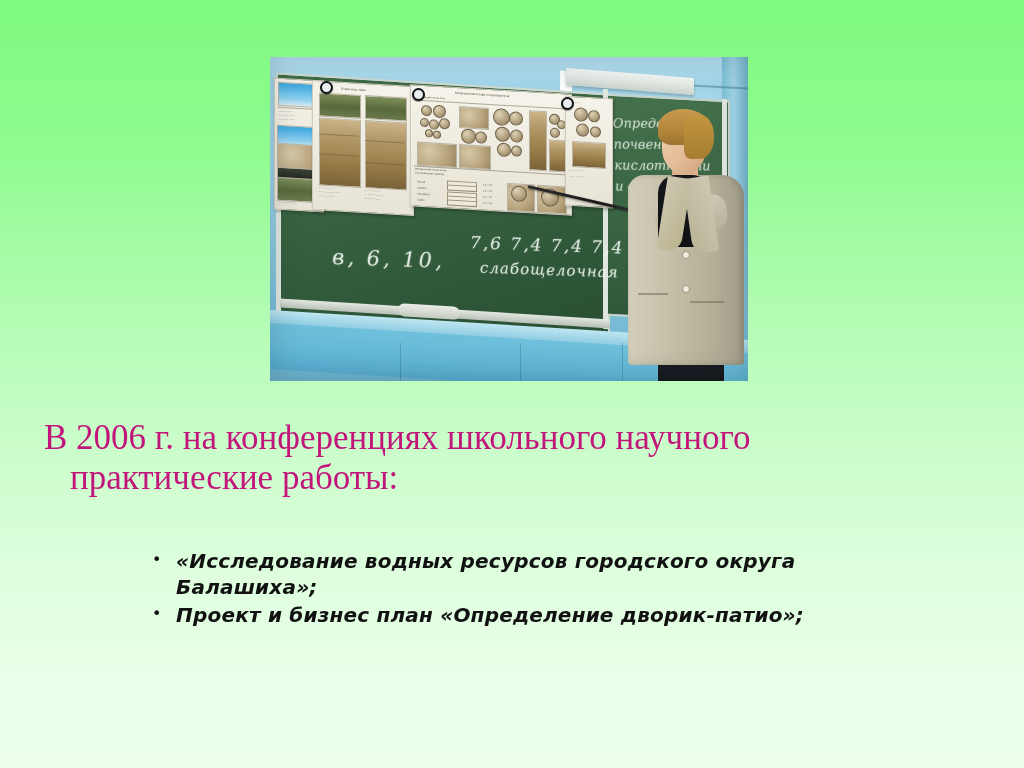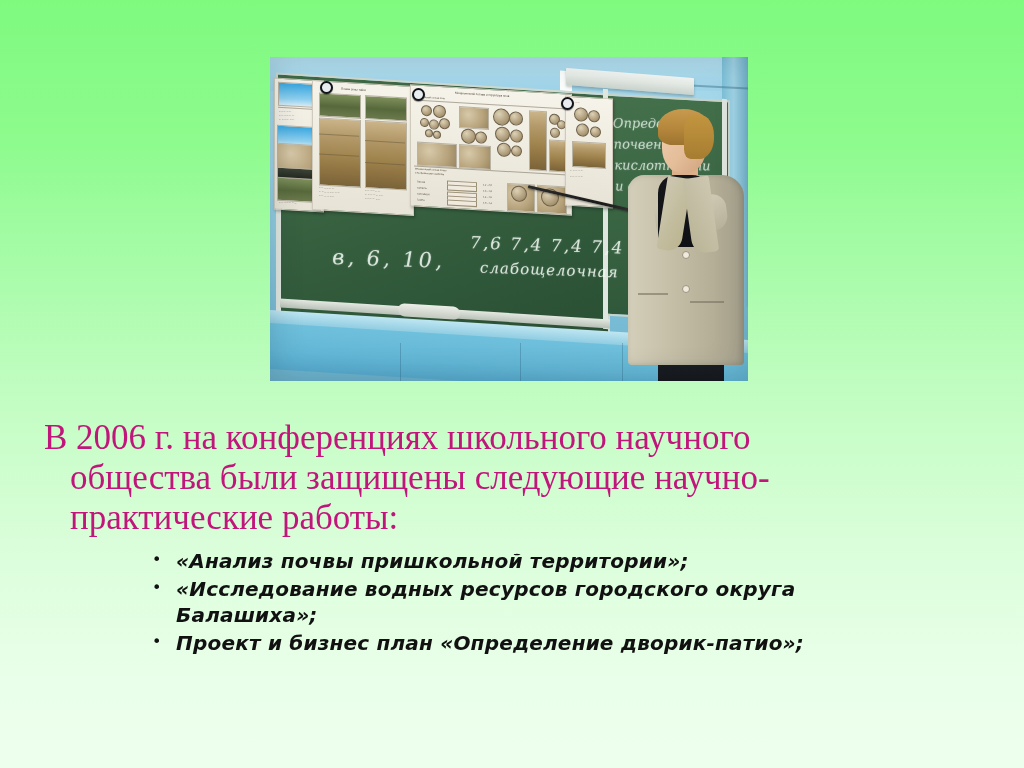--- a/index.html
+++ b/index.html
@@ -496,21 +496,19 @@
   <div class="ph head"></div>
   <div class="ph ear"></div>
   <div class="ph hair"></div>
   <div class="ph hair-2"></div>
 
   <div class="ph vignette"></div>
 </div>
 
 <div id="heading">
   <span>В 2006 г. на конференциях школьного научного</span>
-  <span class="ind">общества были защищены следующие научно-</span>
   <span class="ind">практические работы:</span>
 </div>
 
 <ul id="bullets">
-  <li>«Анализ почвы  пришкольной территории»;</li>
   <li>«Исследование водных ресурсов городского округа Балашиха»;</li>
   <li>Проект и бизнес план «Определение дворик-патио»;</li>
 </ul>
 
 </body></html>

